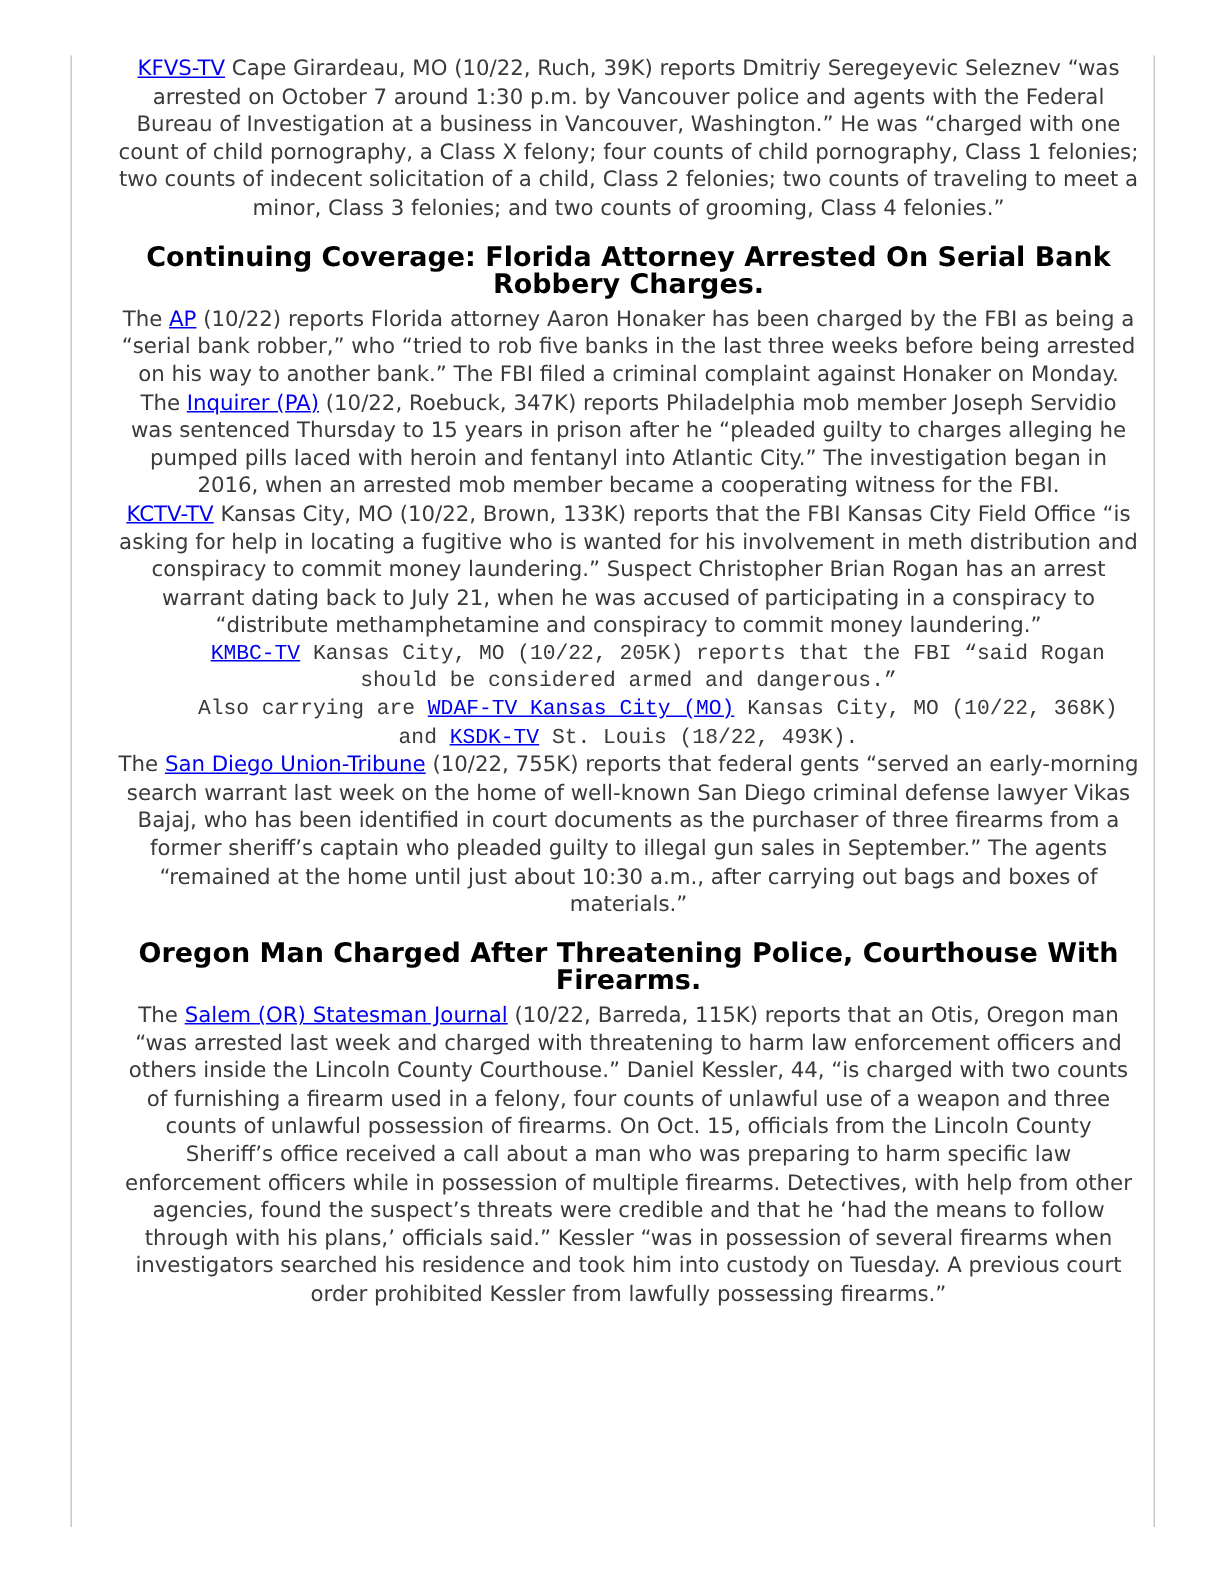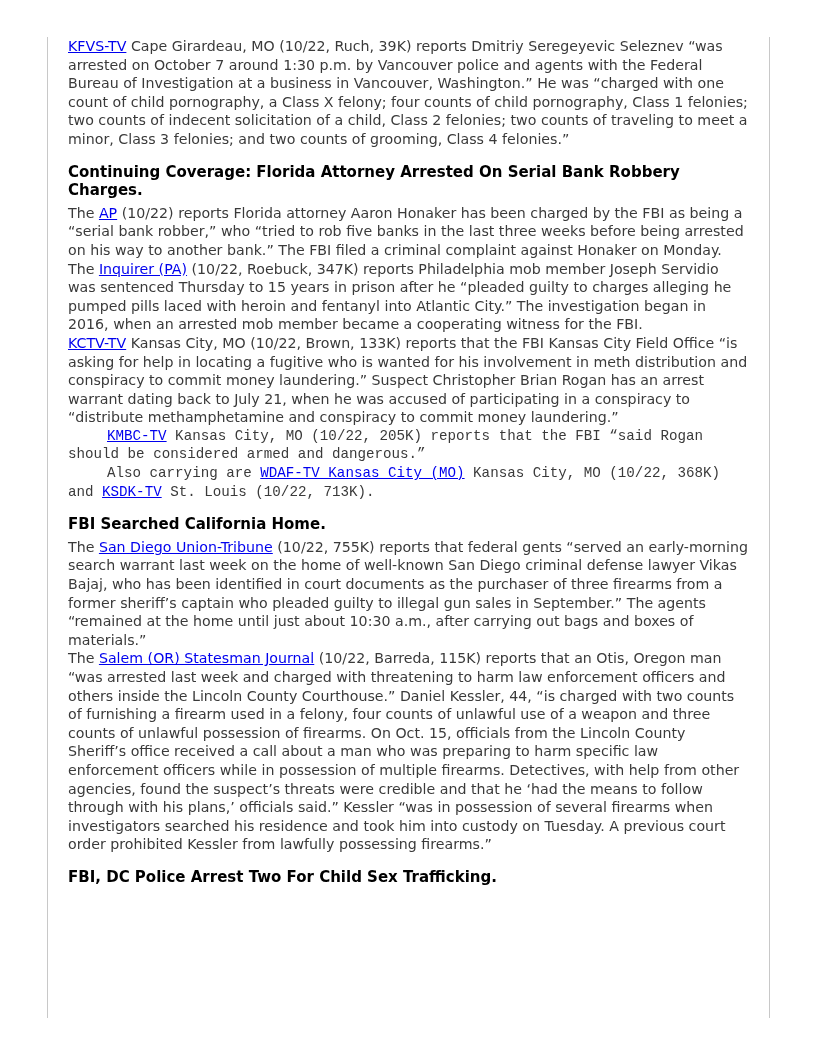--- a/index.html
+++ b/index.html
@@ -2,26 +2,26 @@
 <html><head>
 <meta charset="utf-8">
 <style>
   html, body { margin: 0; padding: 0; background: #ffffff; }
   body { width: 816px; height: 1056px; position: relative; overflow: hidden; font-family: "DejaVu Sans", sans-serif; }
   .page-frame {
     position: absolute; left: 47px; top: 37px; width: 721px; height: 981px;
     border-left: 1px solid #c8c8c8; border-right: 1px solid #c8c8c8;
   }
   .content {
-    position: absolute; left: 68px; top: 37px; width: 680px;
-    font-size: 14.2px; line-height: 18.6px; color: #3a3a3a;
+    position: absolute; left: 79px; top: 37px; width: 680px;
+    font-size: 14.2px; line-height: 18.6px; color: #3a3a3a; text-align: center;
   }
   .content p { margin: 0; }
   .content h2 {
-    font-size: 15px; line-height: 18.6px; font-weight: bold; color: #000;
+    font-size: 18px; line-height: 18.6px; font-weight: bold; color: #000;
     margin: 14px 0 4px 0;
   }
   .content a { color: #1a0dab; color: #0000ee; text-decoration: underline; }
   .indent { text-indent: 39px; font-family: Liberation Mono, monospace; }
 </style>
 </head>
 <body>
 
 <div class="page-frame"></div>
 
@@ -36,29 +36,26 @@
     <p><span>The </span><a href="#">AP</a><span> (10/22) reports Florida attorney Aaron Honaker has been charged by the FBI as being a “serial bank robber,” who “tried to rob five banks in the last three weeks before being arrested on his way to another bank.” The FBI filed a criminal complaint against Honaker on Monday.</span></p>
   </section>
 
   <section>
     <p><span>The </span><a href="#">Inquirer (PA)</a><span> (10/22, Roebuck, 347K) reports Philadelphia mob member Joseph Servidio was sentenced Thursday to 15 years in prison after he “pleaded guilty to charges alleging he pumped pills laced with heroin and fentanyl into Atlantic City.” The investigation began in 2016, when an arrested mob member became a cooperating witness for the FBI.</span></p>
   </section>
 
   <section>
     <p><a href="#">KCTV-TV</a><span> Kansas City, MO (10/22, Brown, 133K) reports that the FBI Kansas City Field Office “is asking for help in locating a fugitive who is wanted for his involvement in meth distribution and conspiracy to commit money laundering.” Suspect Christopher Brian Rogan has an arrest warrant dating back to July 21, when he was accused of participating in a conspiracy to “distribute methamphetamine and conspiracy to commit money laundering.”</span></p>
     <p class="indent"><a href="#">KMBC-TV</a><span> Kansas City, MO (10/22, 205K) reports that the FBI “said Rogan should be considered armed and dangerous.”</span></p>
-    <p class="indent"><span>Also carrying are </span><a href="#">WDAF-TV Kansas City (MO)</a><span> Kansas City, MO (10/22, 368K) and </span><a href="#">KSDK-TV</a><span> St. Louis (10/22, 713K).</span></p>
+    <p class="indent"><span>Also carrying are </span><a href="#">WDAF-TV Kansas City (MO)</a><span> Kansas City, MO (10/22, 368K) and </span><a href="#">KSDK-TV</a><span> St. Louis (18/22, 493K).</span></p>
   </section>
 
   <section>
-    <h2>FBI Searched California Home.</h2>
     <p><span>The </span><a href="#">San Diego Union-Tribune</a><span> (10/22, 755K) reports that federal gents “served an early-morning search warrant last week on the home of well-known San Diego criminal defense lawyer Vikas Bajaj, who has been identified in court documents as the purchaser of three firearms from a former sheriff’s captain who pleaded guilty to illegal gun sales in September.” The agents “remained at the home until just about 10:30 a.m., after carrying out bags and boxes of materials.”</span></p>
   </section>
 
   <section>
+    <h2>Oregon Man Charged After Threatening Police, Courthouse With Firearms.</h2>
     <p><span>The </span><a href="#">Salem (OR) Statesman Journal</a><span> (10/22, Barreda, 115K) reports that an Otis, Oregon man “was arrested last week and charged with threatening to harm law enforcement officers and others inside the Lincoln County Courthouse.” Daniel Kessler, 44, “is charged with two counts of furnishing a firearm used in a felony, four counts of unlawful use of a weapon and three counts of unlawful possession of firearms. On Oct. 15, officials from the Lincoln County Sheriff’s office received a call about a man who was preparing to harm specific law enforcement officers while in possession of multiple firearms. Detectives, with help from other agencies, found the suspect’s threats were credible and that he ‘had the means to follow through with his plans,’ officials said.” Kessler “was in possession of several firearms when investigators searched his residence and took him into custody on Tuesday. A previous court order prohibited Kessler from lawfully possessing firearms.”</span></p>
   </section>
 
-  <section>
-    <h2>FBI, DC Police Arrest Two For Child Sex Trafficking.</h2>
-  </section>
 
 </div>
 
 </body></html>

